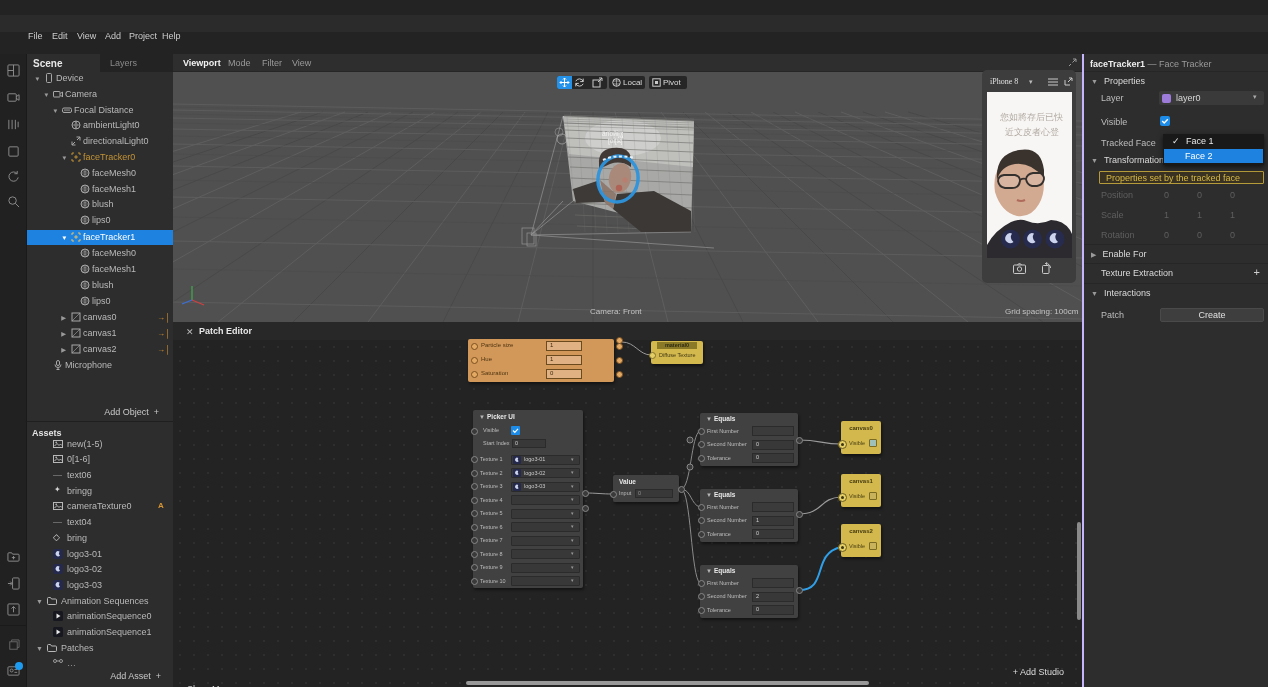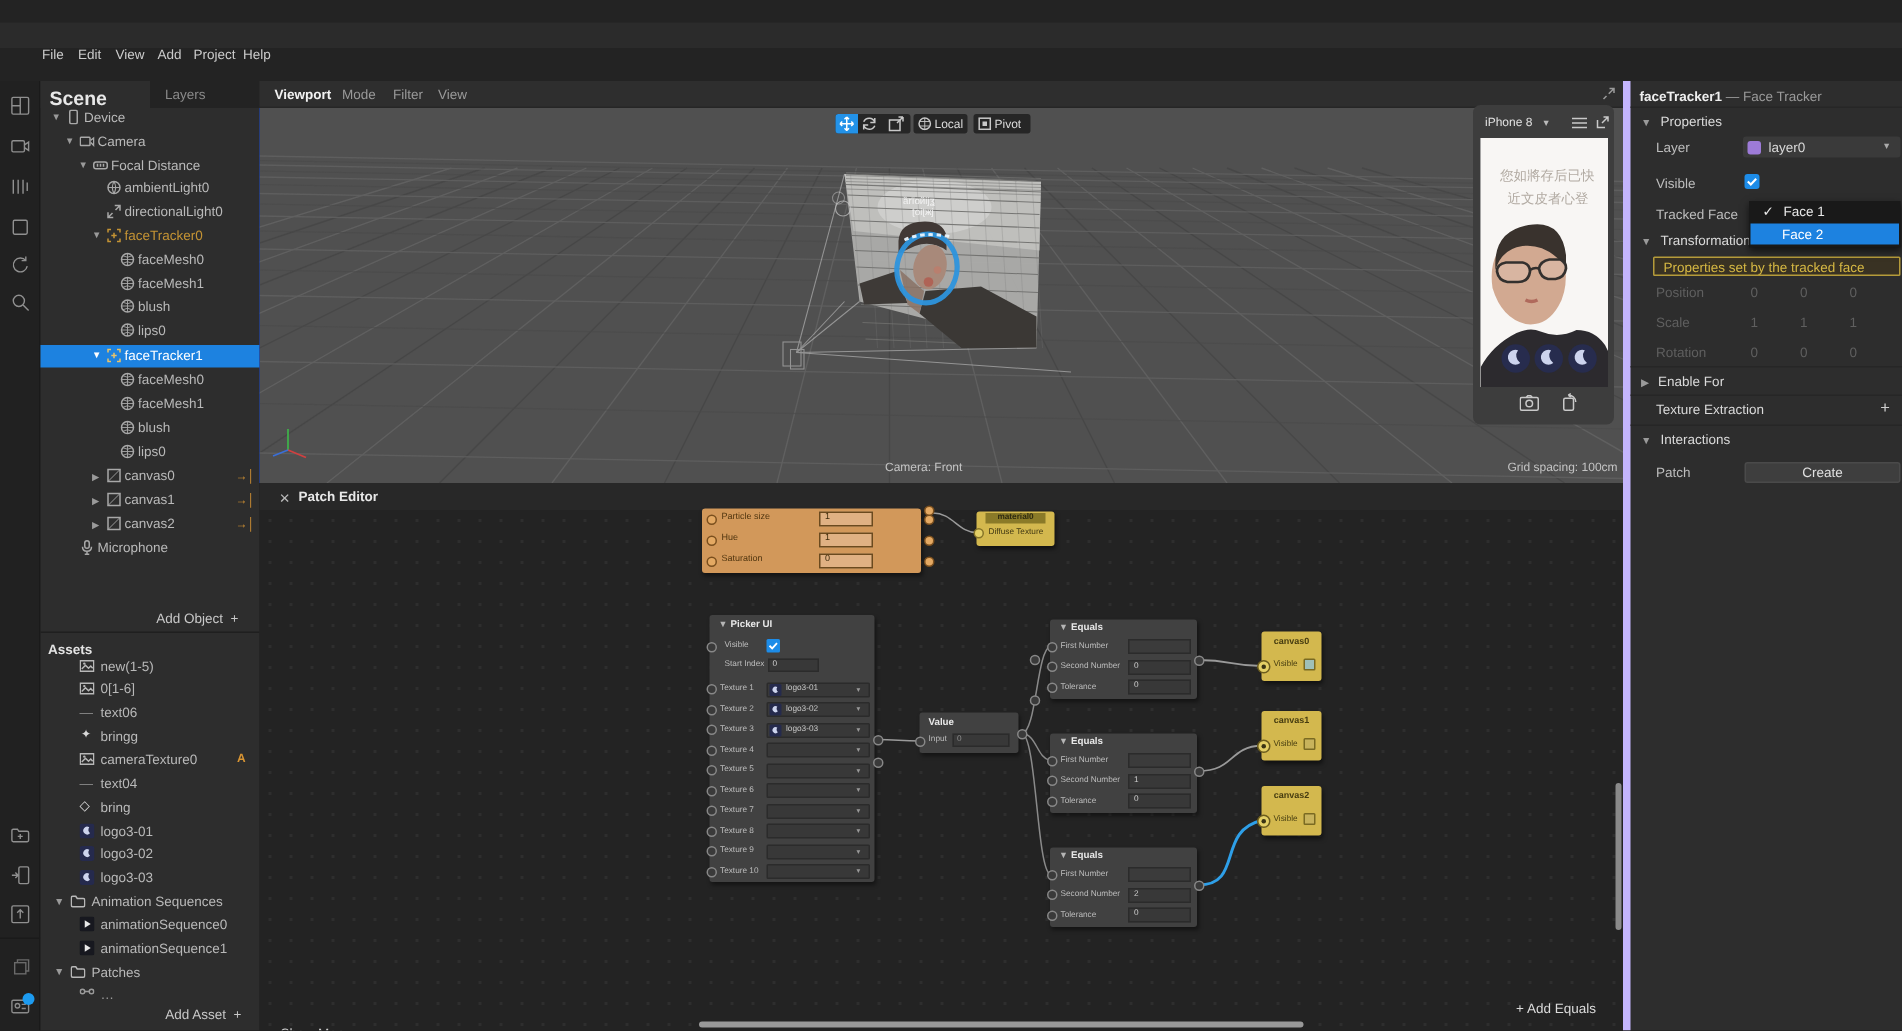--- a/index.html
+++ b/index.html
@@ -26,21 +26,21 @@
   color:#fff; font-size:8px; text-align:center; line-height:15px; }
 
 
 #rail { left:0; top:54px; width:27px; height:633px; background:#212121; border-right:1px solid #1a1a1a; }
 .ricon { position:absolute; left:7px; width:13px; height:13px; color:#909090; }
 
 
 #scene { left:27px; top:54px; width:146px; height:633px; background:#2d2d2d; }
 #scenetabs { left:0; top:0; width:146px; height:18px; background:#232323; }
 #tab-scene { left:0; top:0; width:73px; height:18px; background:#2d2d2d; color:#e8e8e8;
-  font-size:13px; font-weight:bold; padding:4px 0 0 6px; }
+  font-size:10px; font-weight:bold; padding:4px 0 0 6px; }
 #tab-layers { left:73px; top:0; width:73px; height:18px; color:#8a8a8a; font-size:9px; padding:4px 0 0 10px; }
 .trow { position:absolute; height:15px; font-size:9px; color:#b9b9b9; white-space:nowrap; }
 .trow .car { position:absolute; top:4px; font-size:7px; color:#9a9a9a; transform:scale(.9); }
 .trow .ic { position:absolute; top:2px; width:10px; height:10px; }
 .trow .lb { position:absolute; top:2px; }
 .selrow { position:absolute; left:0; width:146px; height:15px; background:#1d82e0; }
 .jumpic { position:absolute; color:#d79433; font-size:8px; top:3px; }
 #addobject { left:0; top:353px; width:132px; text-align:right; font-size:9px; color:#c9c9c9; }
 #assets-sep { left:0; top:367px; width:146px; height:1px; background:#1f1f1f; }
 #assets-h { left:5px; top:374px; font-size:9px; font-weight:bold; color:#e3e3e3; }
@@ -54,38 +54,38 @@
 
 
 #viewport { left:173px; top:72px; width:909px; height:250px; background:#1d4ed8; overflow:hidden; }
 .vbtn { position:absolute; background:#262626; border-radius:2px; color:#dcdcdc; font-size:8px; }
 #vp-note1 { left:417px; top:235px; font-size:8px; color:#c4c4c4; }
 #vp-note2 { left:832px; top:235px; font-size:8px; color:#c4c4c4; }
 
 
 #sim { left:982px; top:70px; width:94px; height:213px; background:#3d3d3d; border-radius:5px; }
 #simscreen { position:absolute; left:5px; top:22px; width:85px; height:166px; background:#f7f5f3; overflow:hidden; }
-#sim .hdr { position:absolute; left:8px; top:7px; font-size:8px; color:#e0e0e0; }
+#sim .hdr { position:absolute; left:8px; top:7px; font-size:8px; color:#e0e0e0;font-family:Liberation Serif, serif; }
 
 
 #patch { left:173px; top:322px; width:909px; height:365px; background:#232323; overflow:hidden; }
 #patchhdr { position:absolute; left:0; top:0; width:909px; height:18px; background:#282828;
   font-size:9px; color:#e8e8e8; }
 #patchbg { position:absolute; left:0; top:18px; width:909px; height:347px;
   background-image:radial-gradient(circle, #2e2e2e 1px, transparent 1.2px);
   background-size:14px 14px; }
 .pnode { position:absolute; background:#414141; border-radius:2px; box-shadow:1px 2px 3px rgba(0,0,0,.45); }
 .ynode { position:absolute; background:#d3b84e; border-radius:2px; box-shadow:1px 2px 3px rgba(0,0,0,.5); }
 #showmap { position:absolute; left:14px; top:362px; font-size:9px; color:#cfcfcf; }
 #addpatch { position:absolute; right:18px; top:345px; font-size:9px; color:#dcdcdc; }
 #hscroll { position:absolute; left:293px; top:359px; width:403px; height:4px; background:#999; border-radius:2px; }
 #vscroll { position:absolute; left:904px; top:200px; width:4px; height:98px; background:#8a8a8a; border-radius:2px; }
 
 
-#rpanel { left:1082px; top:54px; width:186px; height:633px; background:#2d2d2d; border-left:5px solid #c4b5fd; }
+#rpanel { left:1082px; top:54px; width:186px; height:633px; background:#2d2d2d; border-left:2px solid #c4b5fd; }
 #rpanel .hdr { position:absolute; left:6px; top:5px; font-size:9px; color:#efefef; font-weight:bold; }
 #rpanel .hdr .sub { color:#9a9a9a; font-weight:normal; }
 .sect { position:absolute; font-size:9px; color:#dadada; }
 .sect .car { font-size:7px; color:#9a9a9a; margin-right:6px; }
 .rlabel { position:absolute; left:17px; font-size:9px; color:#bdbdbd; }
 .dim { color:#5f5f5f !important; }
 .rdiv { position:absolute; left:0; width:186px; height:1px; background:#262626; }
 #createbtn { position:absolute; left:76px; top:254px; width:104px; height:14px; background:#3e3e3e;
   border:1px solid #4a4a4a; border-radius:2px; color:#e0e0e0; font-size:9px; text-align:center; line-height:13px; }
 #facepop { position:absolute; left:79px; top:80px; width:101px; height:31px; background:#191919;
@@ -776,21 +776,21 @@
     <div class="abs" style="left:696px;top:170px;width:8px;height:8px;border-radius:1px;background:#c8b35c;border:1px solid #7a6a22"></div>
     <div class="abs" style="left:664.5px;top:170.5px;width:9px;height:9px;border-radius:50%;background:#e3cf66;border:1.5px solid #6b5c1e"></div>
     <div class="abs" style="left:667.5px;top:173.5px;width:3px;height:3px;border-radius:50%;background:#3a3414"></div>
     <div class="ynode" style="left:668px;top:202px;width:40px;height:33px"></div>
     <span class="abs" style="left:668px;top:206px;width:40px;text-align:center;font-size:6px;font-weight:bold;color:#463c10">canvas2</span>
     <span class="abs" style="left:676px;top:221px;font-size:5.5px;color:#4a4012">Visible</span>
     <div class="abs" style="left:696px;top:220px;width:8px;height:8px;border-radius:1px;background:#c8b35c;border:1px solid #7a6a22"></div>
     <div class="abs" style="left:664.5px;top:220.5px;width:9px;height:9px;border-radius:50%;background:#e3cf66;border:1.5px solid #6b5c1e"></div>
     <div class="abs" style="left:667.5px;top:223.5px;width:3px;height:3px;border-radius:50%;background:#3a3414"></div>
     <div id="showmap">Show Map</div>
-    <div id="addpatch">+ Add Equals</div>
+    <div id="addpatch">+ Add Studio</div>
     <div id="hscroll"></div>
     <div id="vscroll"></div>
   </div>
 
   <div class="abs" id="rpanel">
     <div class="hdr">faceTracker1 <span class="sub">— Face Tracker</span></div>
     <div class="rdiv" style="top:17px"></div>
 
     <div class="sect" style="left:7px;top:22px"><span class="car">▼</span>Properties</div>
 

